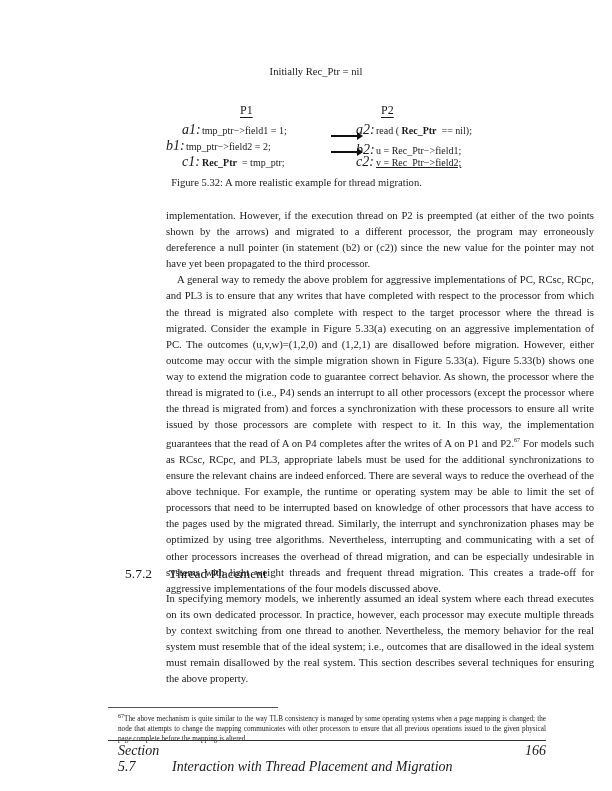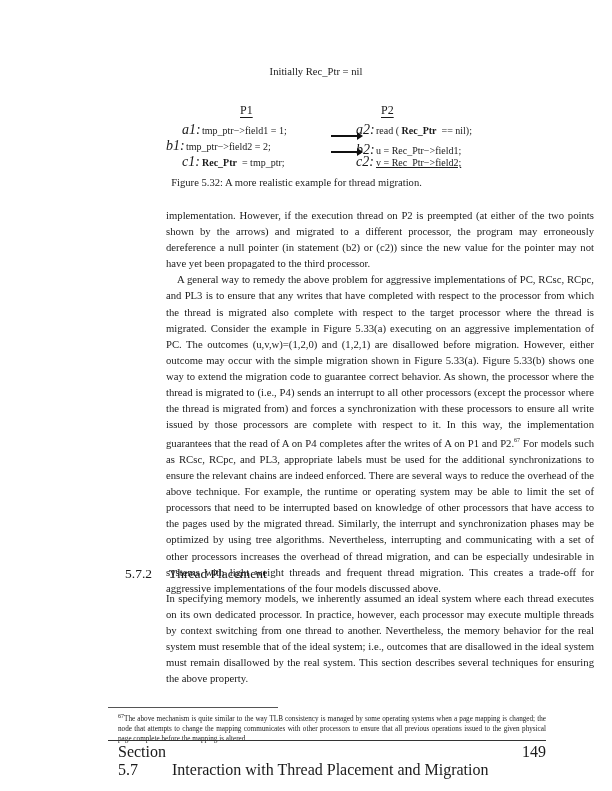--- a/index.html
+++ b/index.html
@@ -18,21 +18,21 @@
     .caption { left: 0; width: 573px; top: 177px; text-align: center; font-size: 10.6px; }
     .text-block { left: 120px; width: 428px; font-size: 10.7px; line-height: 16.1px; text-align: justify; margin-left: 36px; }
     .text-block p { margin: 0; }
     .indent { text-indent: 11px; }
     .heading { left: 115px; top: 566px; font-size: 13.5px; font-weight: normal; }
     .heading .num { display: inline-block; width: 44px; }
     .fn-rule { left: 108px; top: 707px; width: 160px; height: 0; border-top: 0.8px solid #555; }
     .footnote { left: 108px; top: 712px; width: 428px; font-size: 7.2px; line-height: 9.6px; text-align: justify; }
     .footnote sup, .text-block sup { font-size: 6px; }
     .footer-rule { left: 108px; top: 740px; width: 428px; height: 0; border-top: 1px solid #333; }
-    .footer { left: 108px; top: 743px; width: 428px; font-size: 16px; display: flex; justify-content: space-between; }
+    .footer { left: 108px; top: 743px; width: 428px; font-size: 14px; display: flex; justify-content: space-between; font-style: italic; }
     .footer .sec { display: inline-block; width: 54px; }
   </style>
 </head>
 <body>
 
 <div class="abs fig-init">Initially   Rec_Ptr = nil</div>
 
 <div class="abs proc-head" style="left:230px;">P1</div>
 <div class="abs proc-head" style="left:371px;">P2</div>
 
@@ -75,14 +75,14 @@
 </div>
 
 <div class="abs fn-rule"></div>
 <div class="abs footnote">
   <sup>67</sup><span>The above mechanism is quite similar to the way TLB consistency is managed by some operating systems when a page mapping is changed; the node that attempts to change the mapping communicates with other processors to ensure that all previous operations issued to the given physical page complete before the mapping is altered.</span>
 </div>
 
 <div class="abs footer-rule"></div>
 <div class="abs footer">
   <span><span class="sec">Section 5.7</span><span>Interaction with Thread Placement and Migration</span></span>
-  <span>149</span>
+  <span>166</span>
 </div>
 
 </body></html>

